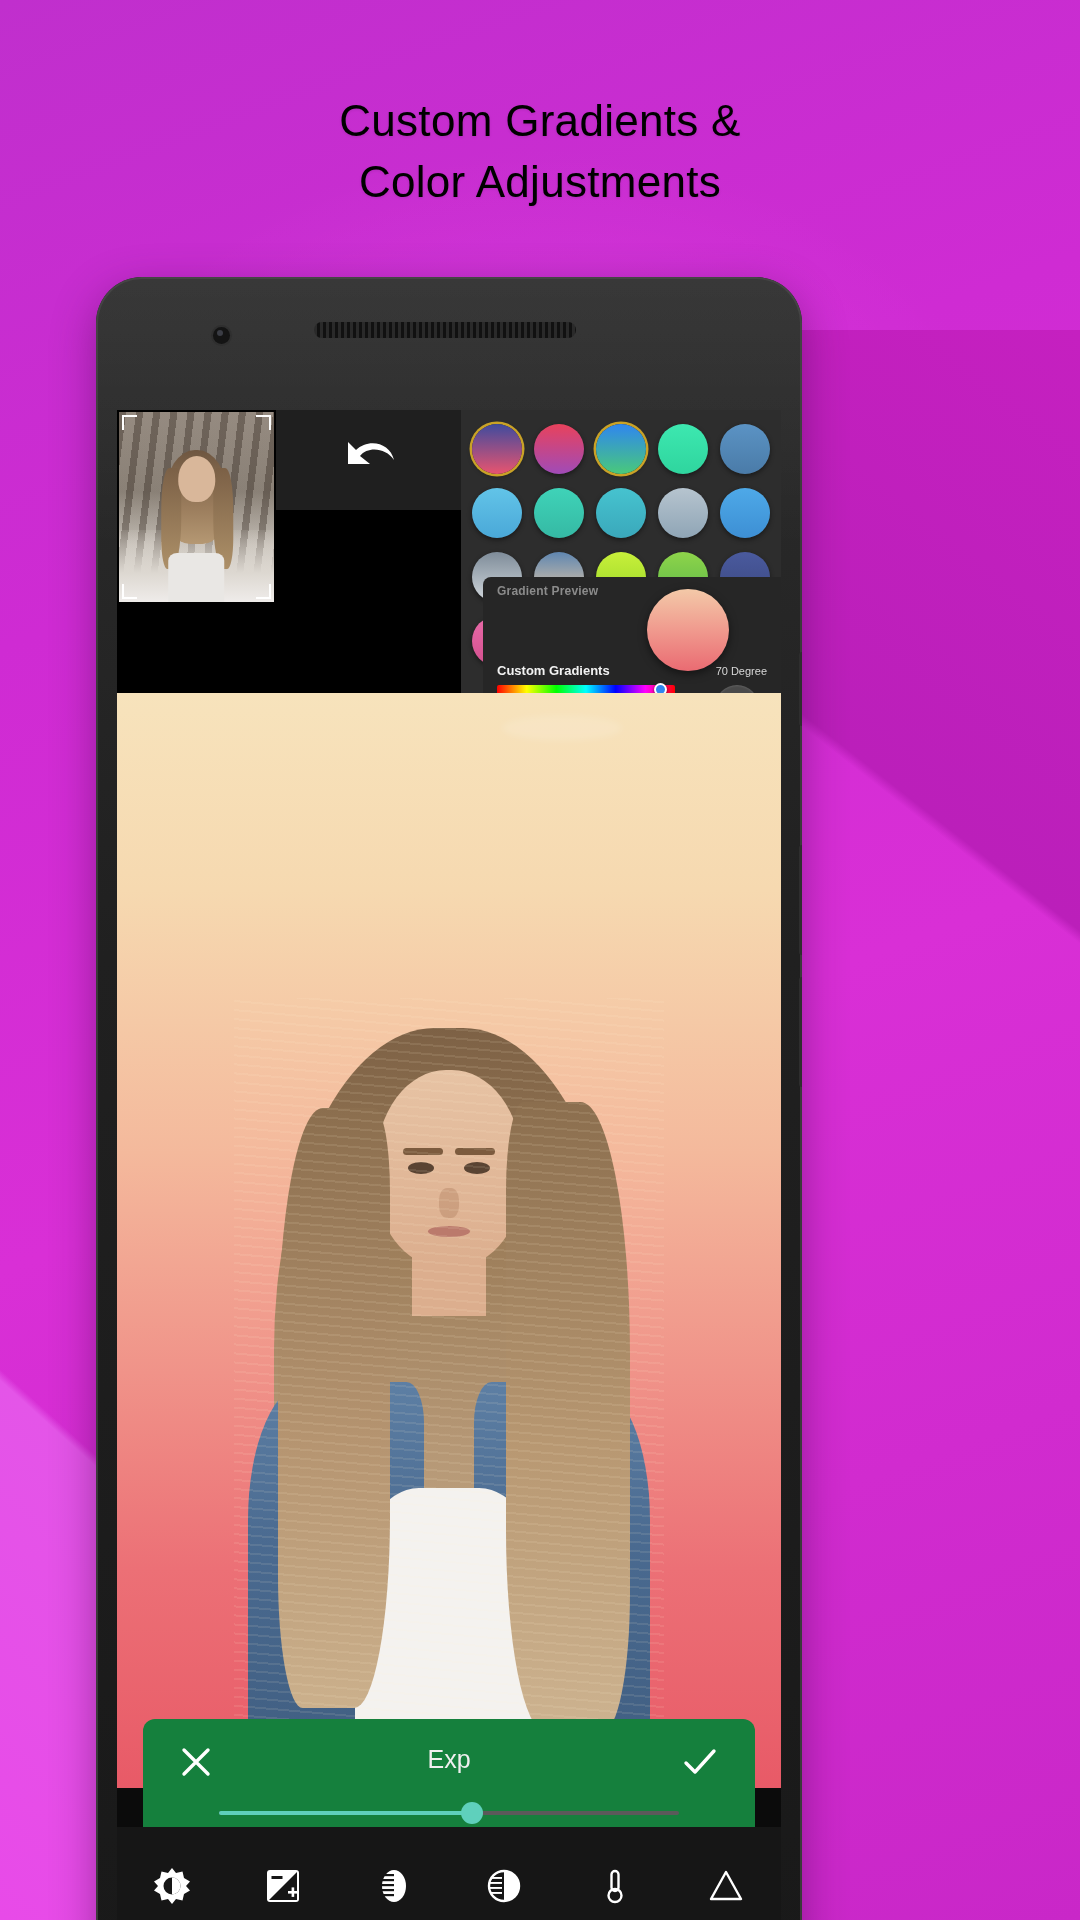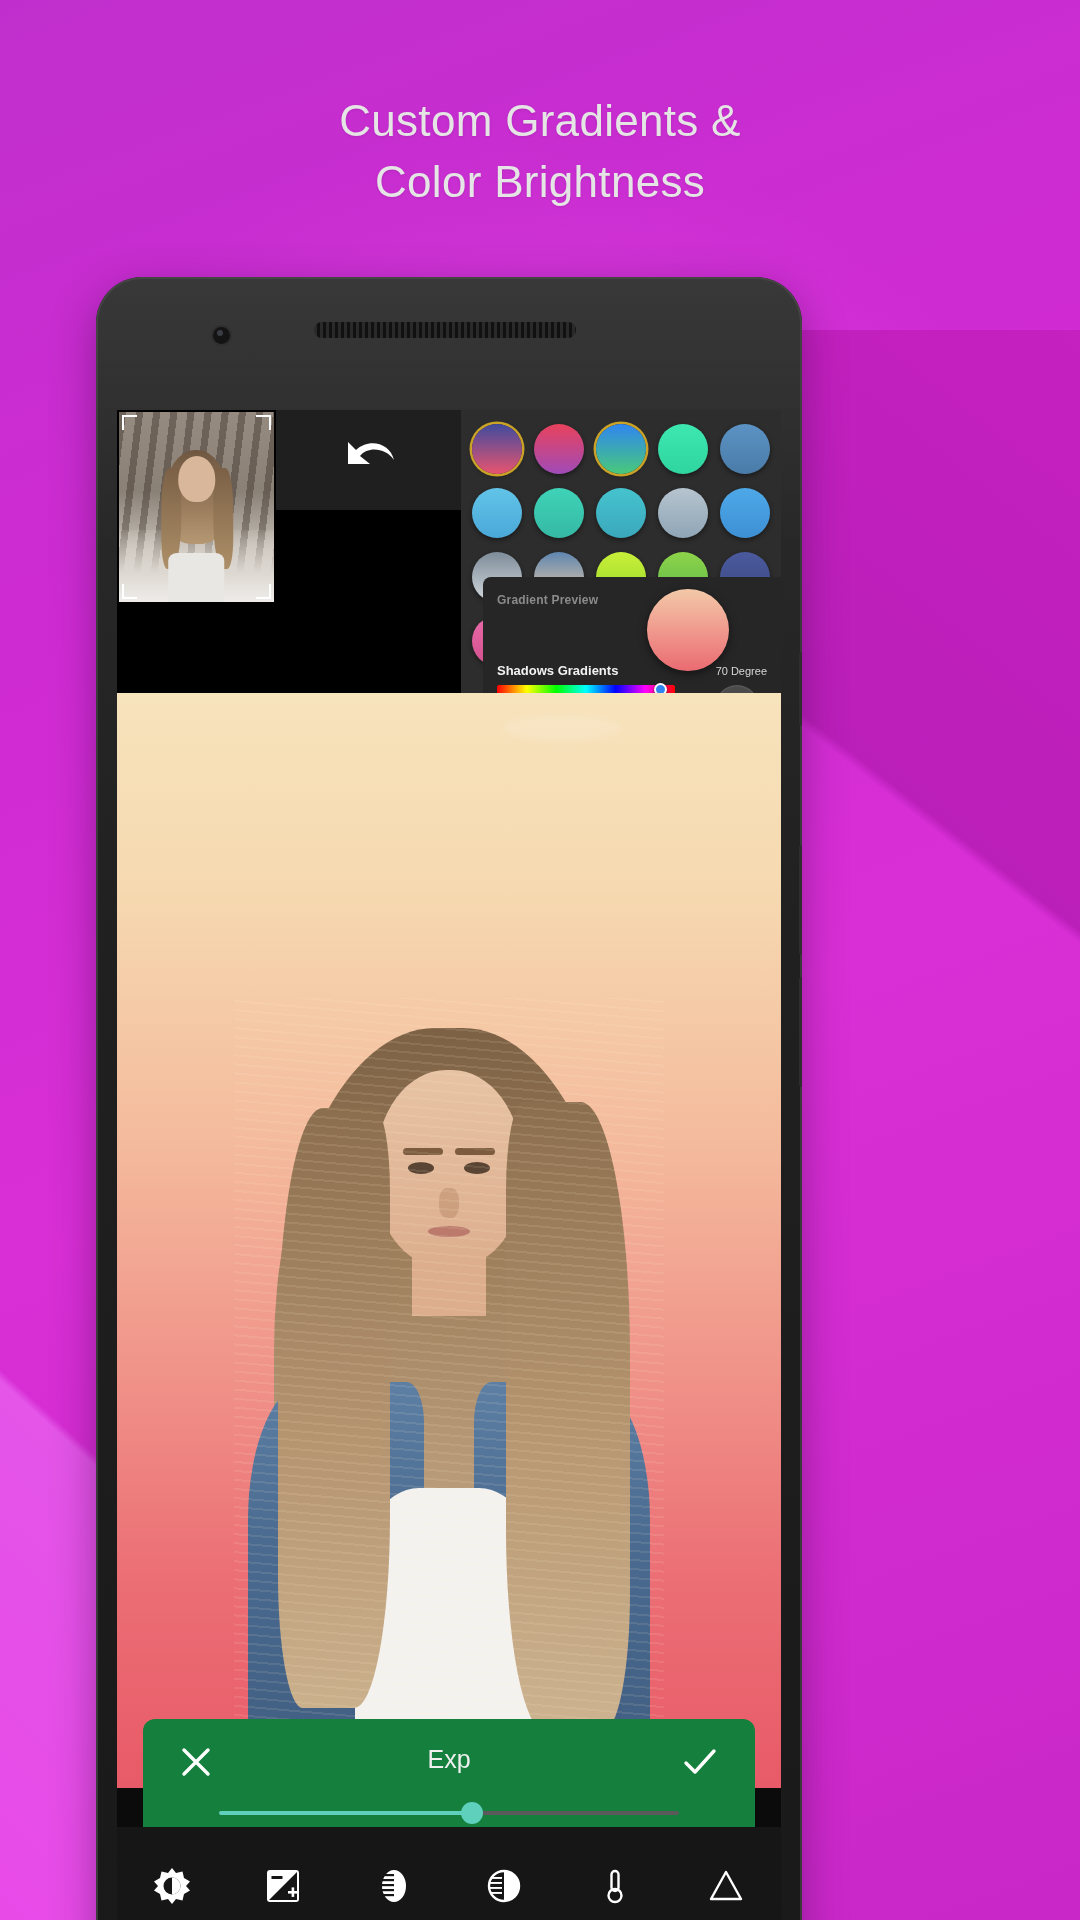--- a/index.html
+++ b/index.html
@@ -25,21 +25,21 @@
   }
   #bg .glow {
     position:absolute; left:50%; top:120px; transform:translateX(-50%);
     width:1000px; height:700px; border-radius:50%;
     background:radial-gradient(ellipse at center, rgba(255,120,255,.22), rgba(255,120,255,0) 65%);
   }
 
   
   #headline {
     position:absolute; top:90px; left:0; right:0;
-    text-align:center; color:#e5e5e5;
+    text-align:center; color:#000000;
     font-size:44px; font-weight:400; line-height:1.25;
     letter-spacing:.3px;
     text-shadow:0 1px 3px rgba(0,0,0,.10);
   }
   #headline div { padding:3px 0; }
 
   
   #phone {
     position:absolute; left:96px; top:277px;
     width:706px; height:1700px;
@@ -129,21 +129,21 @@
   }
   .grad-grid { display:grid; grid-template-columns:repeat(5,1fr); gap:14px 10px; }
   .sw { width:50px; height:50px; border-radius:50%; justify-self:center;
         box-shadow:0 2px 5px rgba(0,0,0,.45); position:relative; }
   .sw.sel { box-shadow:0 0 0 2.5px #c9a227, 0 2px 5px rgba(0,0,0,.45); }
 
   
   .grad-card {
     position:absolute; right:0; top:167px; width:298px; height:183px;
     background:#262626; border-radius:8px 0 0 0;
-    padding:16px 14px;
+    padding:7px 14px;
   }
   .gp-title { font-size:12px; color:#8b8b8b; font-weight:bold; letter-spacing:.2px; }
   .gp-ball {
     position:absolute; right:52px; top:12px; width:82px; height:82px; border-radius:50%;
     background:linear-gradient(180deg,#f3c9a8 0%,#f09a8e 50%,#ea6b72 100%);
     box-shadow:0 3px 9px rgba(0,0,0,.5);
   }
   .cg-title { position:absolute; left:14px; top:86px; font-size:13px; color:#f2f2f2; font-weight:bold; }
   .cg-sliders { position:absolute; left:14px; top:108px; width:178px; }
   .hue-row { position:relative; height:10px; margin-bottom:10px; }
@@ -234,21 +234,21 @@
 <body>
 
 <div id="bg">
   <div class="glow"></div>
   <div class="tri-left"></div>
   <div class="tri-right"></div>
 </div>
 
 <div id="headline">
   <div>Custom Gradients &amp;</div>
-  <div>Color Brightness</div>
+  <div>Color Adjustments</div>
 </div>
 
 <div id="phone">
   <div class="bezel-hl"></div>
   <div id="cam"></div>
   <div id="speaker"></div>
   <div class="side-btn b1"></div>
   <div class="side-btn b2"></div>
   <div class="side-btn b3"></div>
 
@@ -301,21 +301,21 @@
             <div class="sw" style="background: linear-gradient(rgb(232, 106, 168), rgb(212, 80, 143));"></div>
             <div class="sw" style="background: linear-gradient(rgb(176, 74, 212), rgb(144, 56, 184));"></div>
             <div class="sw" style="background: linear-gradient(rgb(74, 106, 212), rgb(58, 84, 176));"></div>
             <div class="sw" style="background: linear-gradient(rgb(58, 74, 142), rgb(46, 58, 112));"></div>
             <div class="sw" style="background: linear-gradient(rgb(90, 106, 136), rgb(69, 82, 108));"></div>
           </div>
 
         <div class="grad-card">
           <div class="gp-title">Gradient Preview</div>
           <div class="gp-ball"></div>
-          <div class="cg-title">Shadows Gradients</div>
+          <div class="cg-title">Custom Gradients</div>
           <div class="cg-sliders" id="hue-sliders">
               <div class="hue-row">
                 <div class="hue-bar"></div>
                 <div class="hue-knob" style="left: 88%; background: rgb(47, 134, 240);"></div>
               </div>
               <div class="hue-row">
                 <div class="hue-bar"></div>
                 <div class="hue-knob" style="left: 88%; background: rgb(242, 239, 230);"></div>
               </div>
               <div class="hue-row">

